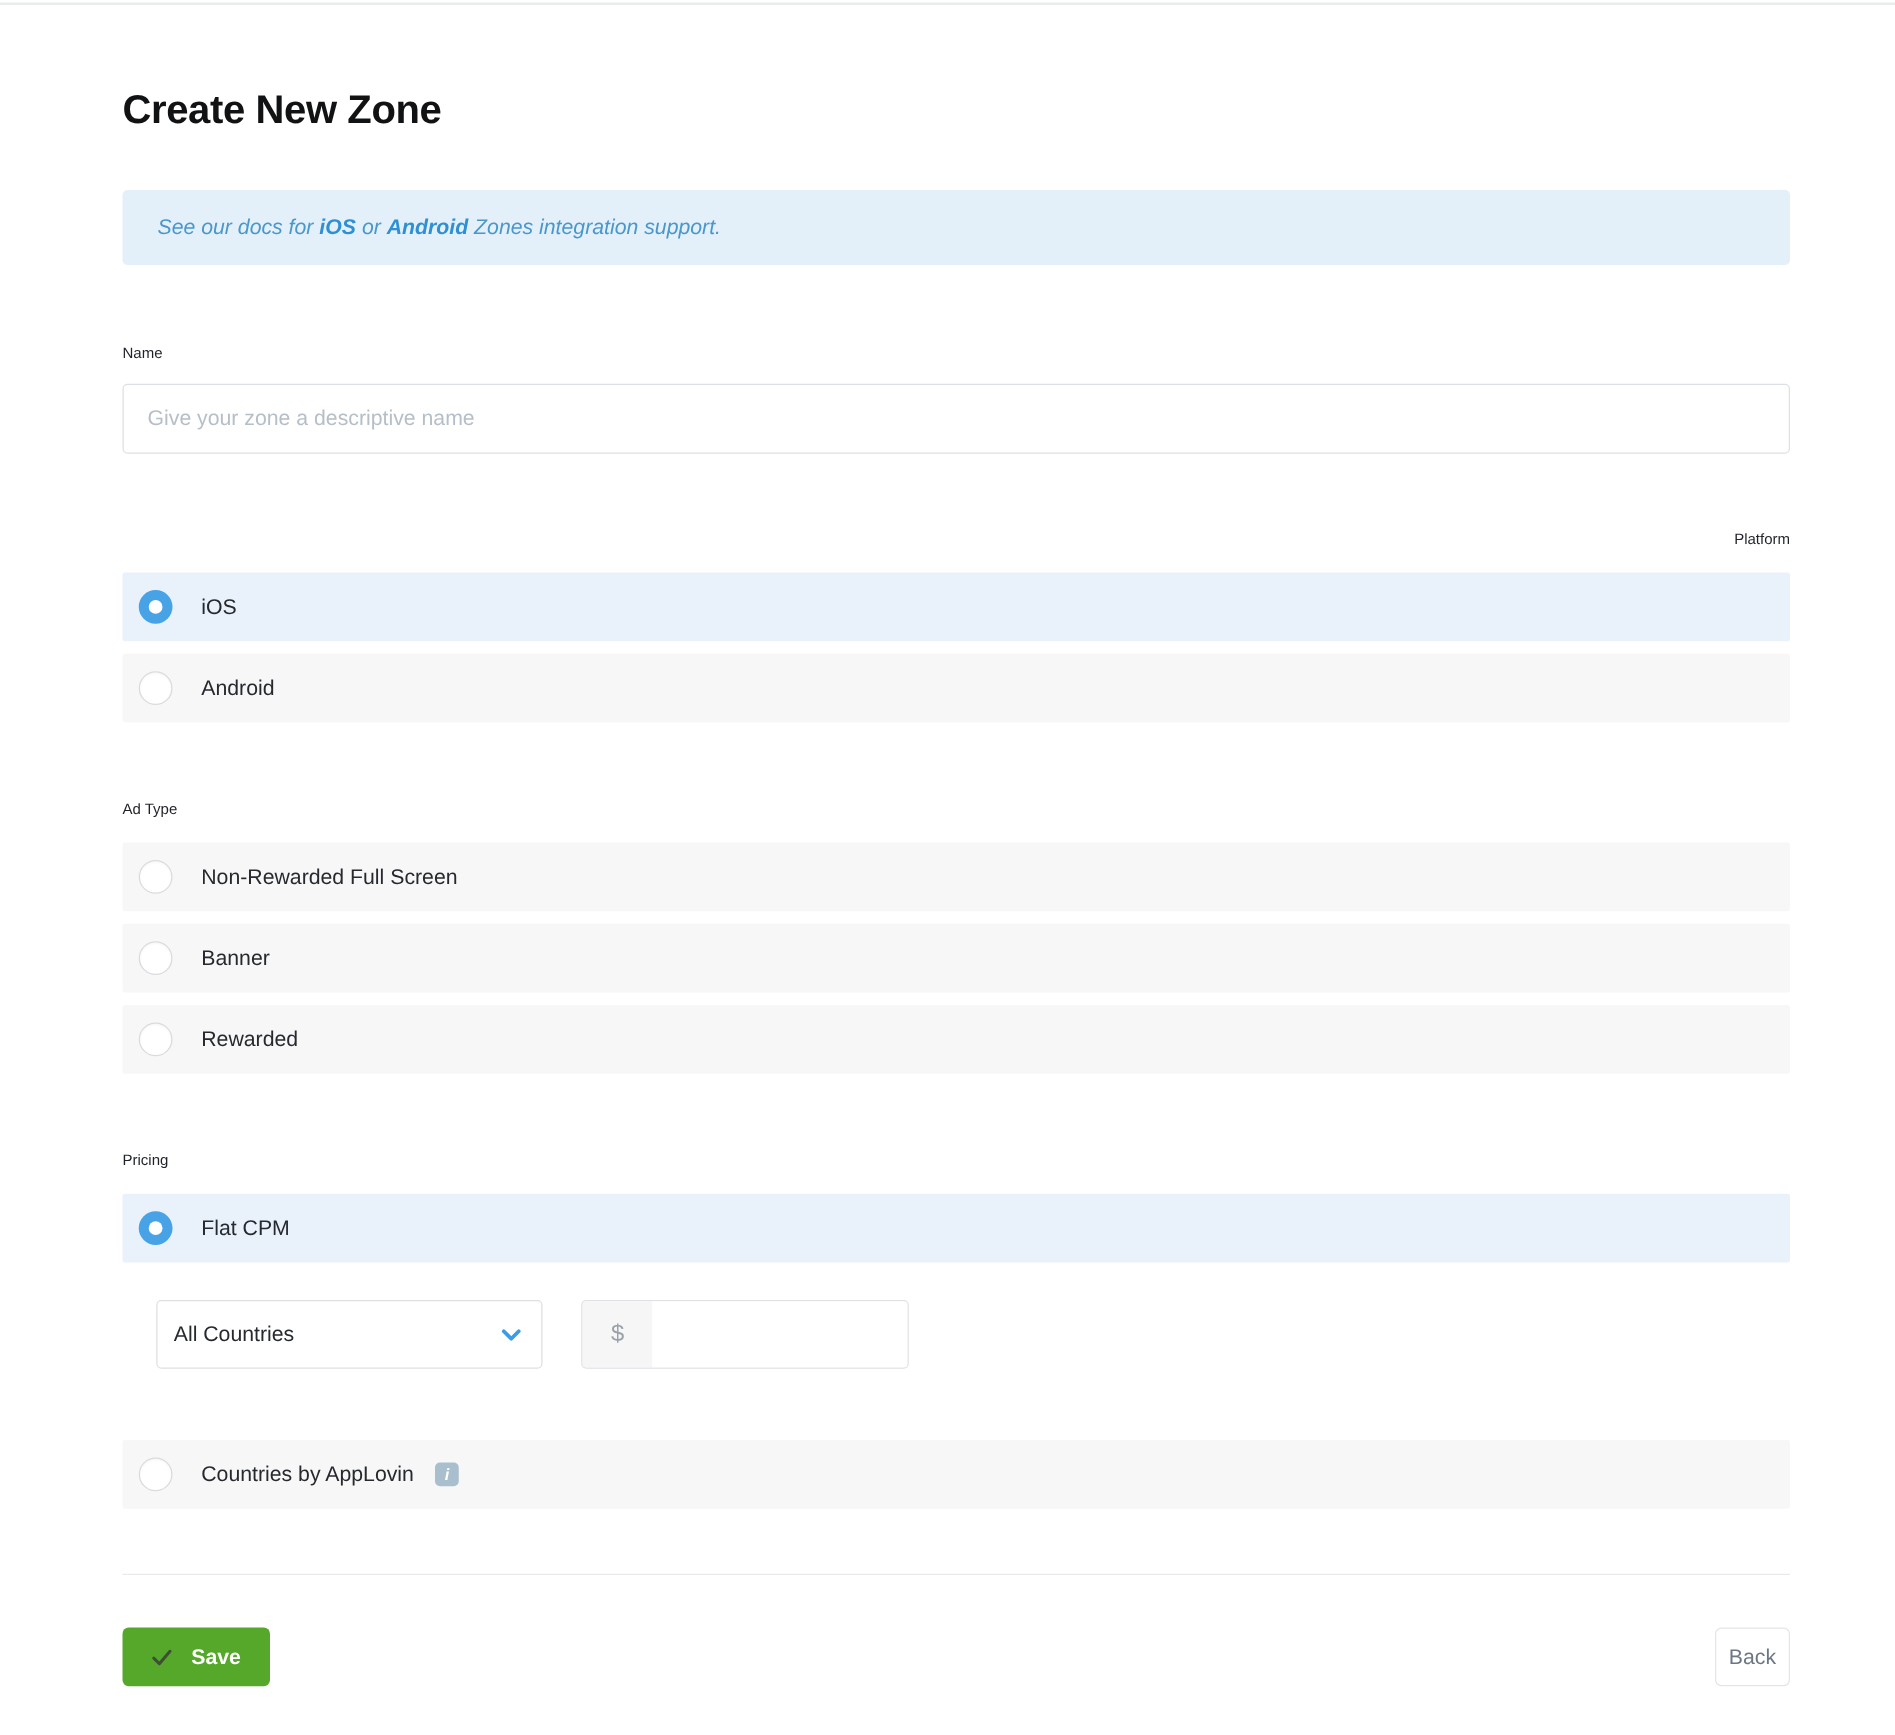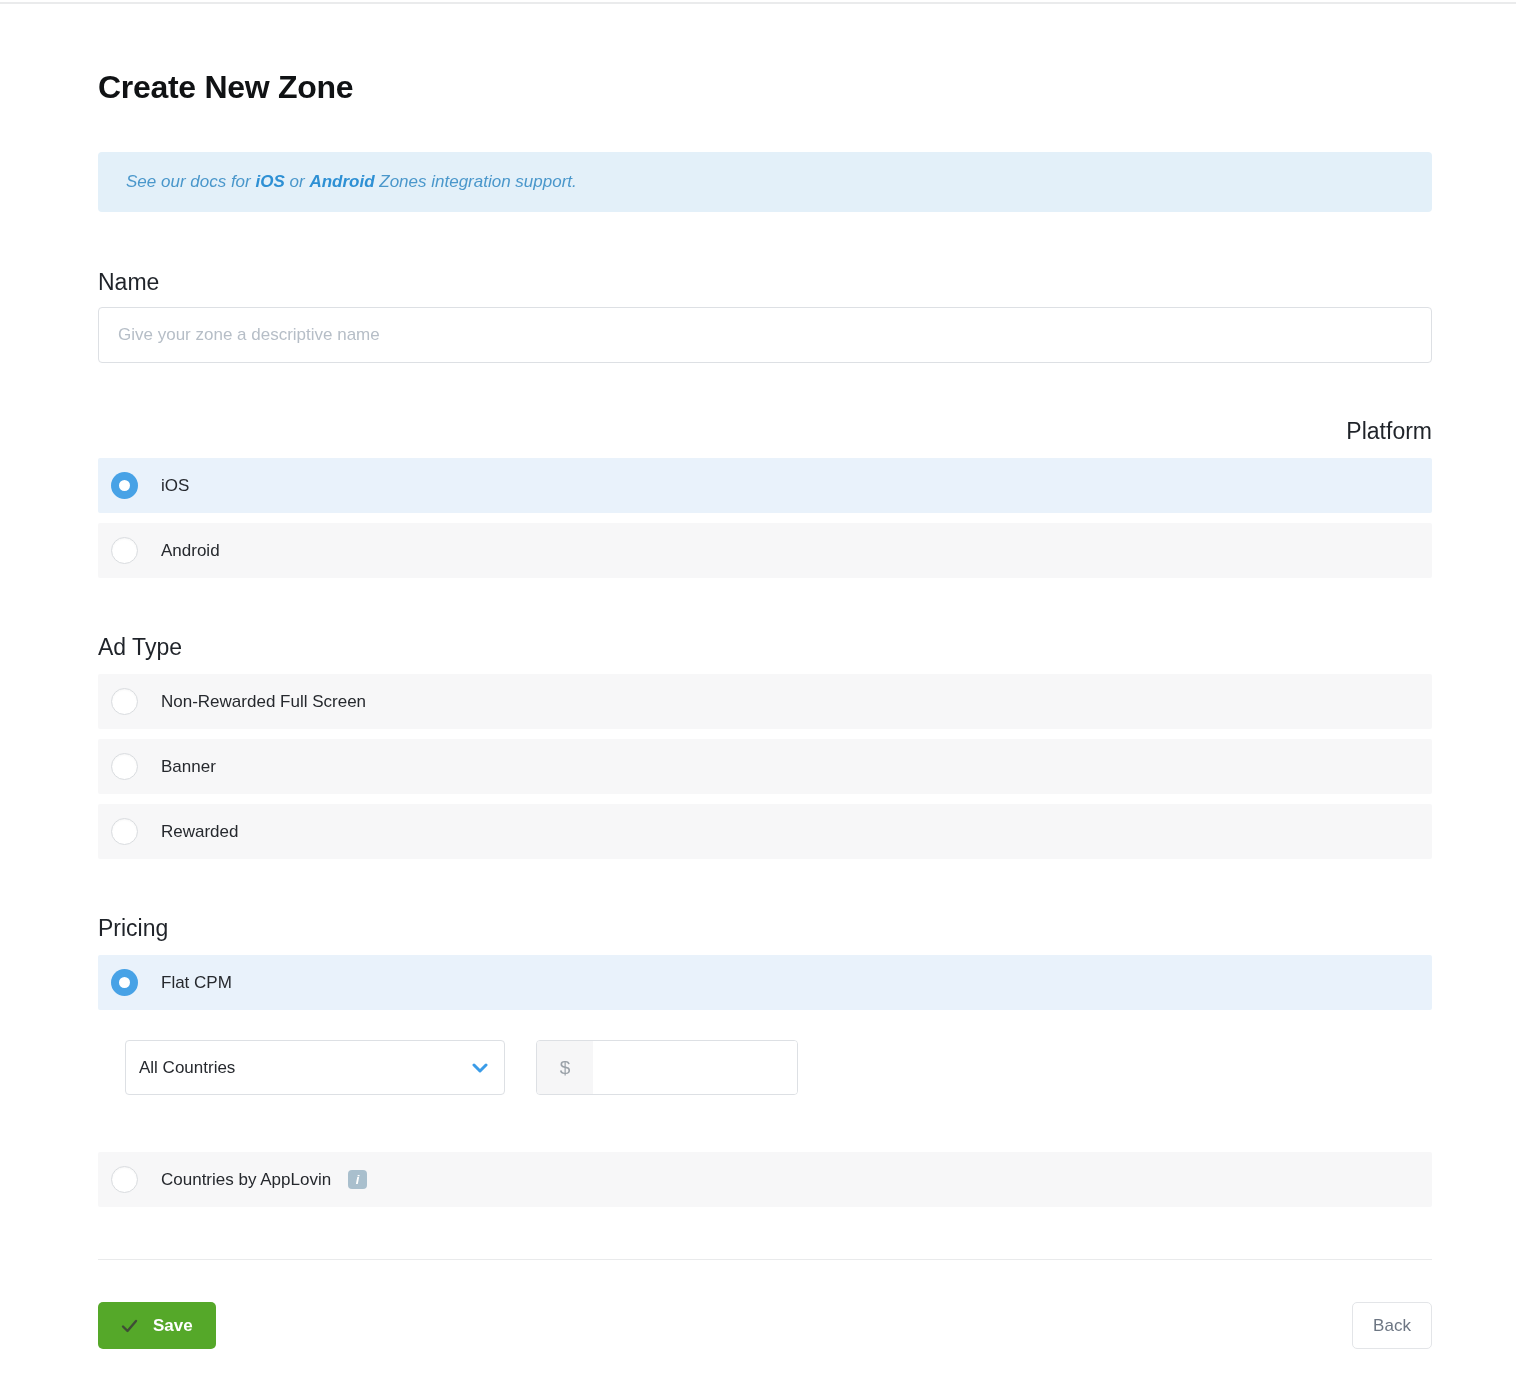--- a/index.html
+++ b/index.html
@@ -16,21 +16,21 @@
     font-weight: bold; color: #101214; letter-spacing: -0.3px;
   }
 
   .banner {
     margin-top: 46px; height: 60px; border-radius: 4px;
     background: #e3f0f9; display: flex; align-items: center;
     padding: 0 28px; font-size: 17px; color: #4a97cb; font-style: italic;
   }
   .banner a { color: #2e90d4; font-weight: bold; text-decoration: none; cursor: pointer; }
 
-  .section-label { margin-top: 60px; font-size: 23px; line-height: 20px; color: #1f2329; }
+  .section-label { margin-top: 60px; font-size: 12px; line-height: 20px; color: #1f2329; }
   .section-label.tight { margin-top: 58px; text-align: right; }
   .section-label.s59 { margin-top: 59px; }
 
   .text-input {
     margin-top: 15px; width: 100%; height: 56px;
     border: 1px solid #dde0e4; border-radius: 4px;
     padding: 0 19px; font-size: 17px; color: #333;
     font-family: "Liberation Sans", sans-serif; outline: none; background: #fff;
   }
   .text-input::placeholder { color: #b6bec7; }
@@ -53,21 +53,21 @@
   .radio.selected { background: #47a2e6; border: none; box-shadow: none; }
   .radio.selected::after {
     content: ""; position: absolute; left: 50%; top: 50%;
     width: 11px; height: 11px; margin: -5.5px 0 0 -5.5px;
     border-radius: 50%; background: #ffffff;
   }
   .option-label { font-size: 17px; color: #26292e; }
 
   .pricing-controls { margin: 30px 0 0 27px; display: flex; gap: 31px; }
   .select-box {
-    width: 380px; height: 55px; border: 1px solid #dde0e4; border-radius: 4px;
+    width: 309px; height: 55px; border: 1px solid #dde0e4; border-radius: 4px;
     background: #fff; display: flex; align-items: center; justify-content: space-between;
     padding: 0 16px 0 13px; font-size: 17px; color: #26292e; cursor: pointer;
   }
   .price-box {
     width: 262px; height: 55px; border: 1px solid #dde0e4; border-radius: 4px;
     background: #fff; display: flex; overflow: hidden;
   }
   .price-prefix {
     width: 56px; background: #f6f6f7; color: #9aa1a8; font-size: 19px;
     display: flex; align-items: center; justify-content: center; flex: 0 0 auto;
@@ -91,21 +91,21 @@
     margin-top: 42px; padding-bottom: 31px;
     display: flex; align-items: center; justify-content: space-between;
   }
   .save-btn {
     height: 47px; padding: 0 23px; border: none; border-radius: 5px;
     background: #55a829; color: #ffffff; font-size: 17px; font-weight: bold;
     font-family: "Liberation Sans", sans-serif;
     display: inline-flex; align-items: center; gap: 15px; cursor: pointer;
   }
   .back-btn {
-    height: 47px; width: 80px; border: 1px solid #e3e5e8; border-radius: 5px;
+    height: 47px; width: 60px; border: 1px solid #e3e5e8; border-radius: 5px;
     background: #ffffff; color: #6d7683; font-size: 17px;
     font-family: "Liberation Sans", sans-serif; cursor: pointer;
   }
 </style>
 </head>
 <body>
 
 <div class="top-rule"></div>
 
 <div class="container">

